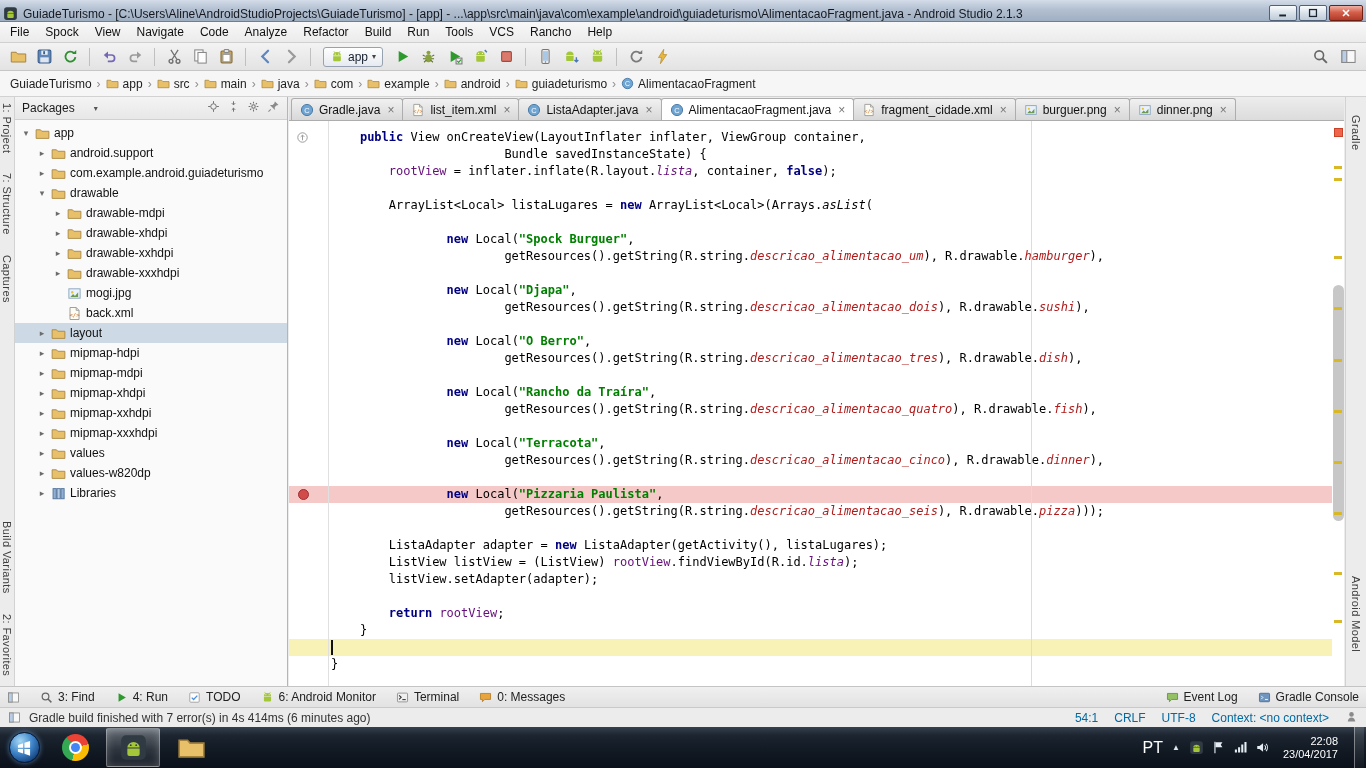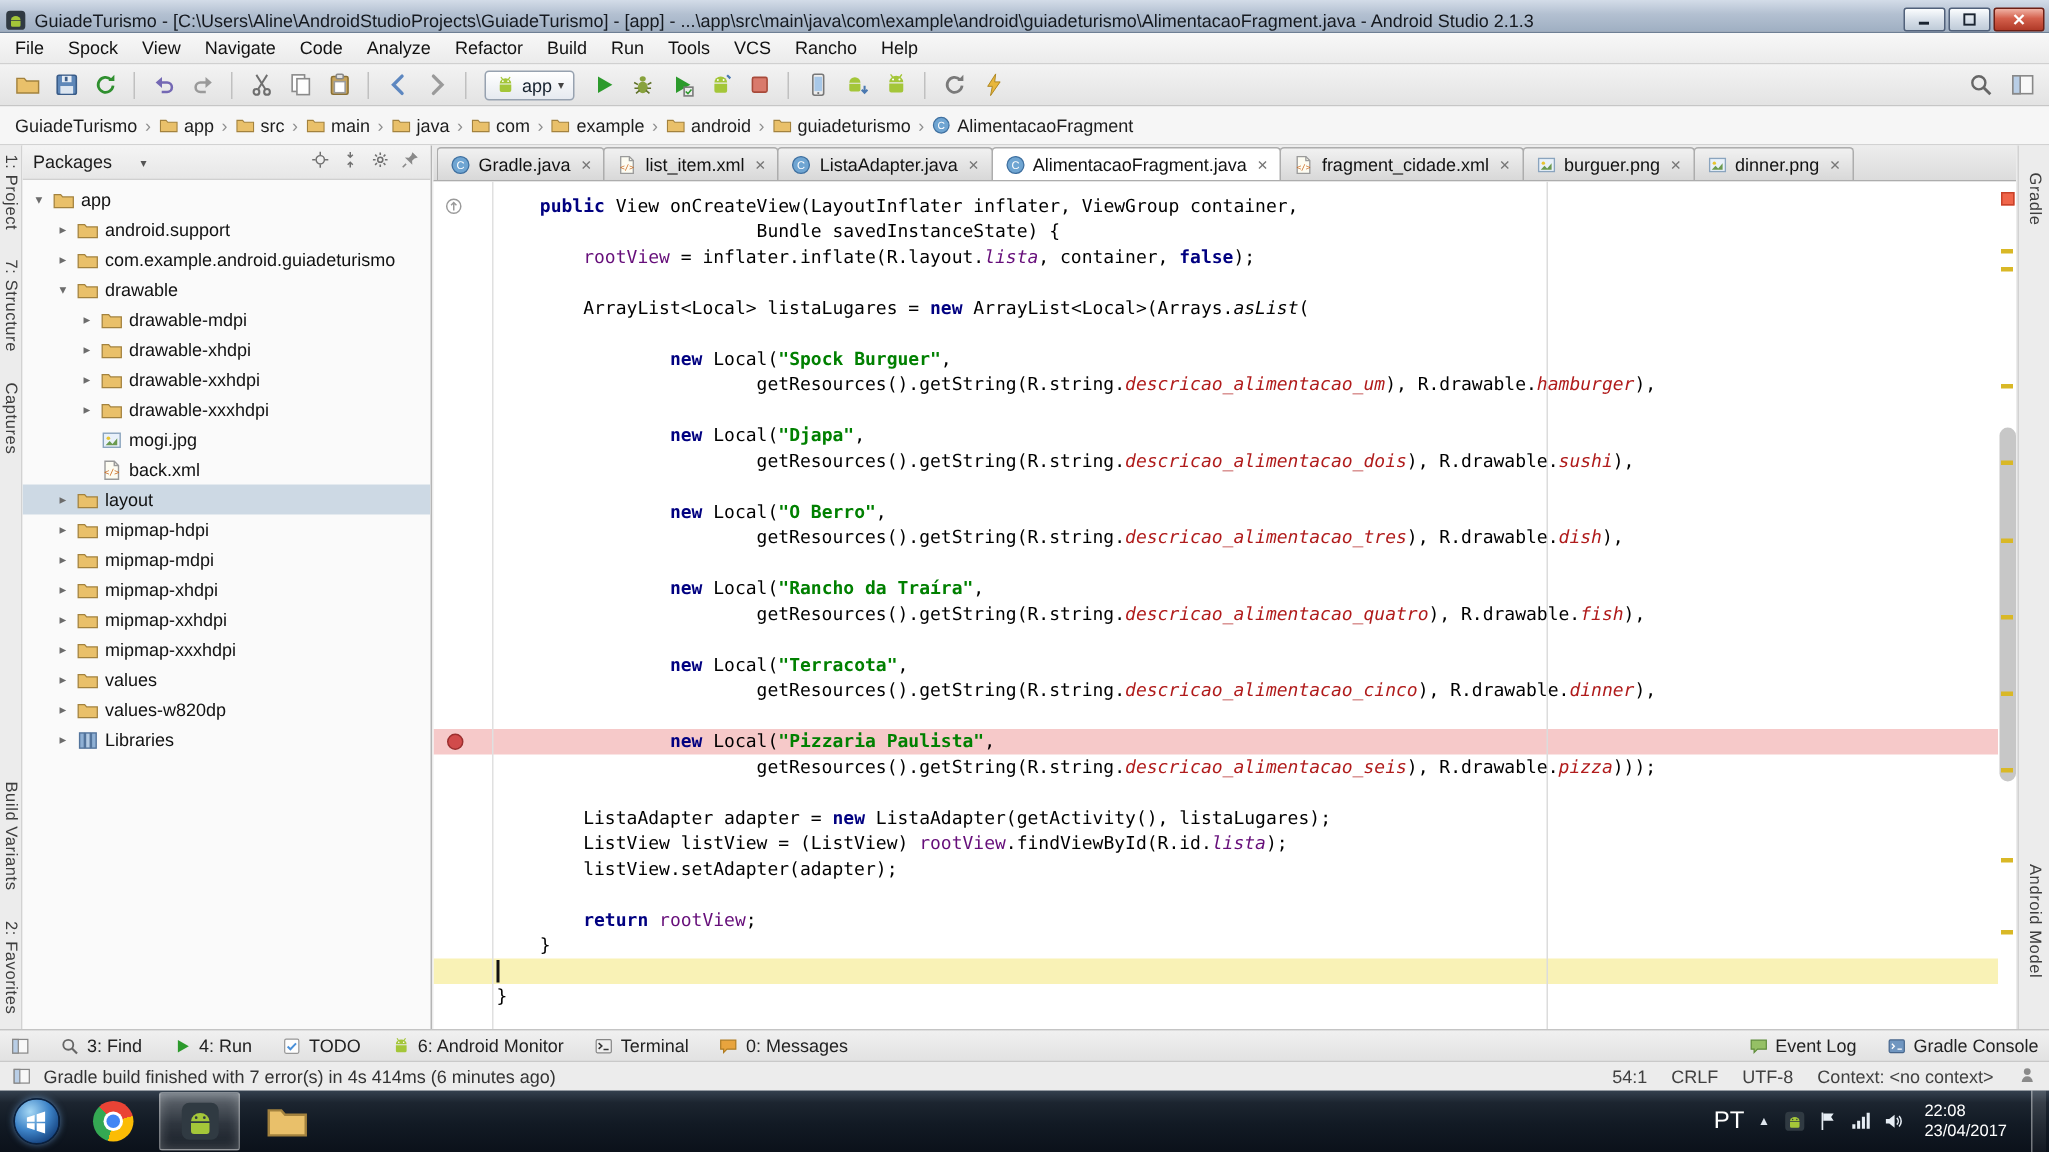--- a/index.html
+++ b/index.html
@@ -98,40 +98,40 @@
   #bb-left{display:flex;align-items:center;gap:20px}
   #bb-right{margin-left:auto;display:flex;align-items:center;gap:20px}
   .bb-item{display:flex;align-items:center;gap:5px;white-space:nowrap}
   .bb-item .icon{width:13px;height:13px}
 
   
   #statusbar{position:absolute;top:707px;left:0;width:100%;height:20px;background:#ececec;border-top:1px solid #c9c9c9;display:flex;align-items:center;padding:0 8px;color:#333}
   #statusbar .icon{width:13px;height:13px}
   #sb-msg{margin-left:8px;white-space:nowrap}
   #sb-right{margin-left:auto;display:flex;align-items:center;gap:16px}
-  .sb-item{white-space:nowrap;color:#404040}
+  .sb-item{white-space:nowrap;color:#0369a1}
 
   
   #taskbar{position:absolute;top:727px;left:0;width:100%;height:41px;background:linear-gradient(#35414f,#1c2530 20%,#121a24 55%,#0b111a);display:flex;align-items:center;padding:0 2px;color:#fff}
   #tb-start{width:44px;height:41px;display:flex;align-items:center;justify-content:center}
   .orb{width:31px;height:31px;border-radius:50%;background:radial-gradient(circle at 35% 28%,#a6d8f5,#3e84c8 45%,#15427e 80%,#0c2c5c);border:1px solid #09203f;box-shadow:0 0 5px rgba(130,190,255,.55);display:flex;align-items:center;justify-content:center}
   .orb .icon{width:18px;height:18px}
   #tb-apps{display:flex;align-items:center}
   .tb-app{width:54px;height:39px;display:flex;align-items:center;justify-content:center;border-radius:2px;margin:0 2px;border:1px solid transparent}
   .tb-app.active{background:linear-gradient(rgba(255,255,255,.30),rgba(255,255,255,.12) 55%,rgba(255,255,255,.06));border-color:rgba(255,255,255,.38);box-shadow:inset 0 0 8px rgba(255,255,255,.25)}
   .tb-app .icon{width:29px;height:29px}
   .chrome-ball{width:27px;height:27px;border-radius:50%;position:relative;background:conic-gradient(from -45deg,#ea4335 0 120deg,#fbbc05 120deg 240deg,#34a853 240deg 360deg);flex:none}
   .chrome-ball::before{content:"";position:absolute;inset:7px;border-radius:50%;background:#fff}
   .chrome-ball::after{content:"";position:absolute;inset:9px;border-radius:50%;background:#4285f4}
   #tb-tray{margin-left:auto;display:flex;align-items:center;gap:9px}
   .tray-lang{font-size:16px;color:#fff}
   .tray-caret{font-size:8px;color:#dfe6ee}
   .tray-ic{width:15px;height:15px}
   .tray-ic .icon{width:15px;height:15px}
-  .tray-clock{font-size:11px;line-height:13px;color:#fff;margin:0 4px;white-space:nowrap}
+  .tray-clock{text-align:right;font-size:11px;line-height:13px;color:#fff;margin:0 4px;white-space:nowrap}
   .show-desktop{width:10px;height:41px;border-left:1px solid rgba(255,255,255,.4);background:linear-gradient(rgba(255,255,255,.14),rgba(255,255,255,.03));margin-left:3px}
 </style>
 </head>
 <body>
 
 <div id="screen">
 
   <div id="titlebar">
     <span class="icon"><svg viewBox="0 0 16 16">
           <rect x="1.2" y="1.2" width="13.6" height="13.6" rx="2.8" fill="#303a42"></rect>

